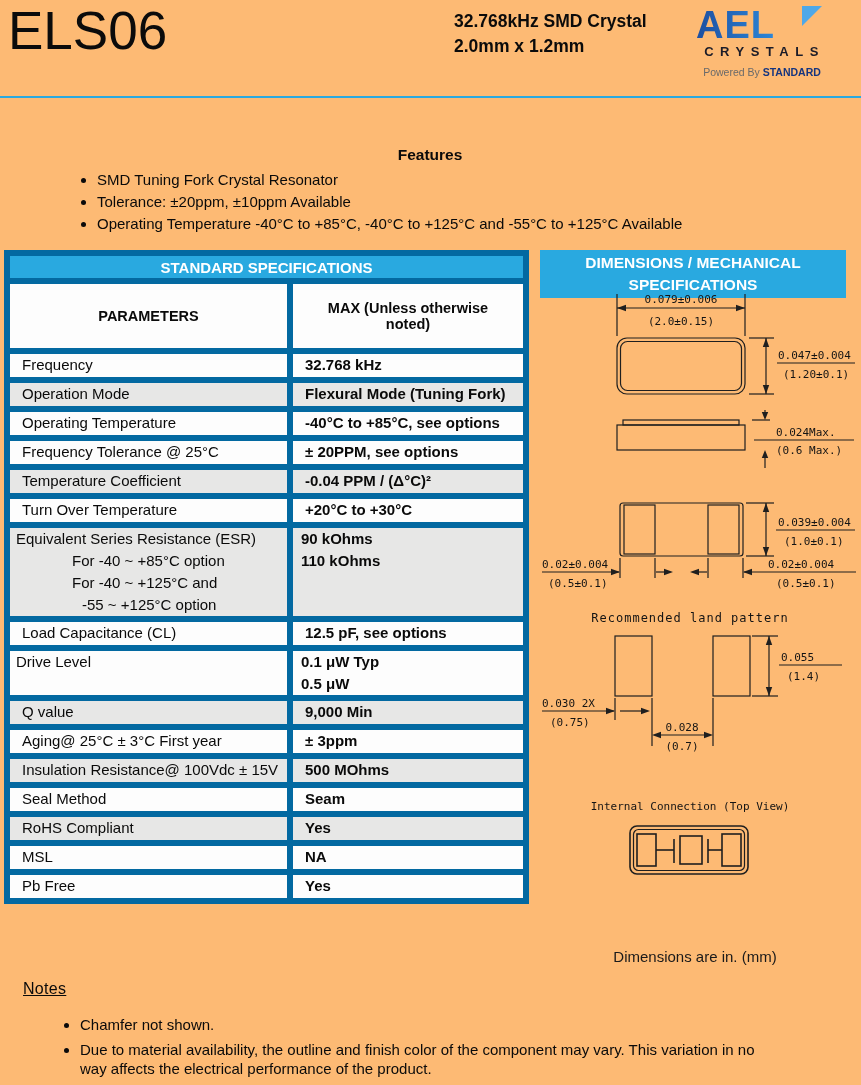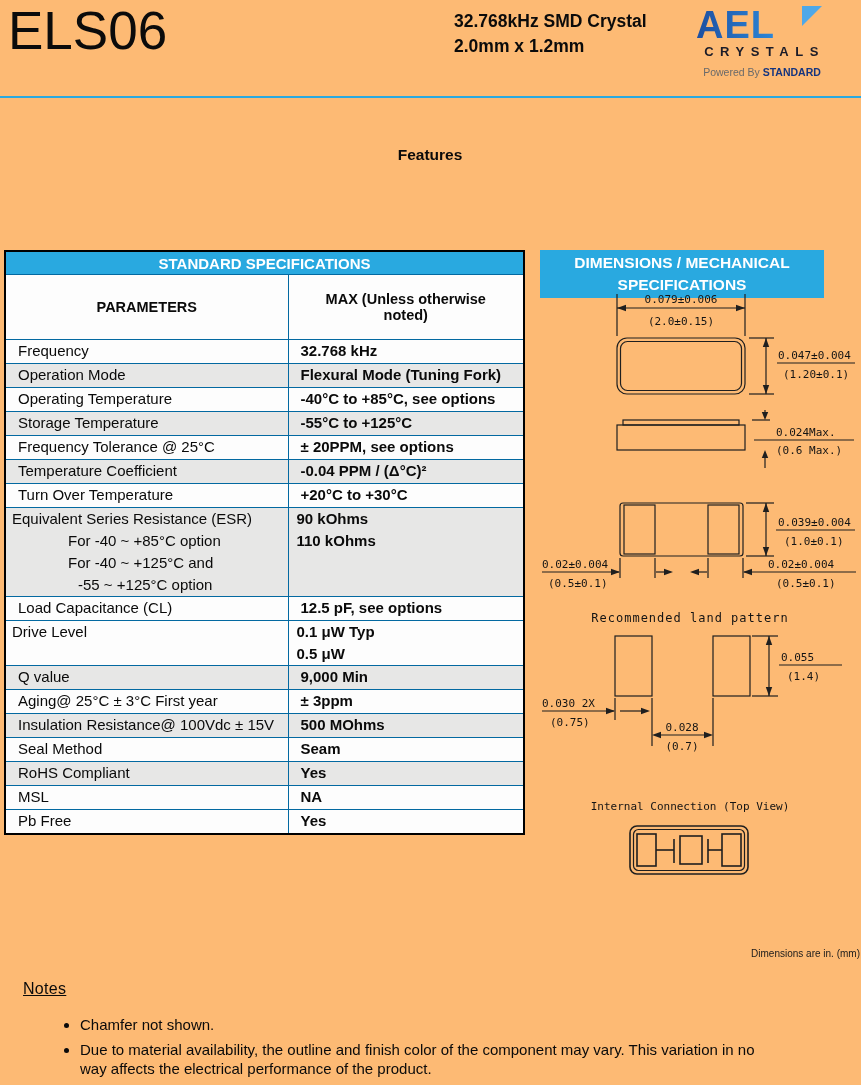--- a/index.html
+++ b/index.html
@@ -18,45 +18,45 @@
   .blue-rule{position:absolute;left:0;top:96px;width:861px;height:2px;background:#29a9e0;}
   
   .features{position:absolute;left:40px;top:146px;width:780px;}
   .features h3{margin:0;font-size:15.5px;font-weight:700;text-align:center;}
   .features ul{margin:7px 0 0 0;padding-left:57px;}
   .features li{font-size:15px;margin-bottom:5px;}
   
   .spec{position:absolute;left:4px;top:250px;width:519px;border-collapse:collapse;table-layout:fixed;background:#fdfdfd;}
   .spec,{border:2px solid #000;}
   .spec{border:2px solid #000;}
-  .spec td{border:1px solid #0369a1;font-size:15px;vertical-align:top;padding:0 2px 0 6px;}
+  .spec td{border:6px solid #0369a1;font-size:15px;vertical-align:top;padding:0 2px 0 6px;}
   .spec td.ttl{background:#29a9e0;color:#fff;font-weight:700;text-align:center;font-size:15px;height:22px;vertical-align:middle;padding:0;}
   .spec tr.colhdr td{font-weight:700;text-align:center;height:20px;vertical-align:middle;padding:16px;font-size:14.5px;}
   .spec col.c1{width:283px;}
   .spec col.c2{width:236px;}
   .spec td div{line-height:22px;}
   .spec tr.r td{height:23px;line-height:22px;padding-left:12px;}
   .spec td.value{font-weight:700;padding-left:8px;}
   .spec tr.shade{background:#e7e7e6;}
   .ind1{padding-left:56px;}
   .ind2{padding-left:66px;}
   .esr-val{padding-top:22px;}
   
   .dim-title{
-    position:absolute;left:540px;top:250px;width:284px;height:48px;background:#29a9e0;
+    position:absolute;left:540px;top:250px;width:306px;height:48px;background:#29a9e0;
     color:#fff;font-weight:700;font-size:15.5px;line-height:22px;text-align:center;
     display:flex;align-items:center;justify-content:center;padding:0 30px;box-sizing:border-box;
   }
   .drw{position:absolute;}
   .drw line,.drw rect{stroke:#1f1f1f;fill:none;stroke-width:1.2;}
   .drw polygon{fill:#1f1f1f;stroke:none;}
   .drw text{font-family:"DejaVu Sans Mono",monospace;font-size:11px;fill:#141414;}
   .drw text.drwtitle{font-size:12px;letter-spacing:1px;}
   .drw .thick{stroke-width:1.6;}
-  .units-note{position:absolute;left:530px;top:948px;width:330px;text-align:right;font-size:10px;color:#1a1a1a;}
+  .units-note{position:absolute;left:530px;top:948px;width:330px;text-align:center;font-size:15px;color:#1a1a1a;}
   
   .notes{position:absolute;left:23px;top:980px;width:740px;}
   .notes h3{margin:0;font-size:16px;font-weight:400;text-decoration:underline;letter-spacing:.3px;}
   .notes ul{margin:17px 0 0 0;padding-left:57px;}
   .notes li{font-size:15px;line-height:19.5px;margin-bottom:5px;}
 </style>
 </head>
 <body>
 
 <div id="page">
@@ -83,20 +83,25 @@
     <div class="powered">
       <span>Powered By</span>
       <span class="pb-brand">STANDARD</span>
     </div>
   </div>
 
   <div class="blue-rule"></div>
 
   <div class="features">
     <h3>Features</h3>
+    <ul>
+      <li>SMD Tuning Fork Crystal Resonator</li>
+      <li>Tolerance: ±20ppm, ±10ppm Available</li>
+      <li>Operating Temperature -40°C to +85°C, -40°C to +125°C and -55°C to +125°C Available</li>
+    </ul>
   </div>
 
   <table class="spec">
     <colgroup>
         <col class="c1">
         <col class="c2">
       </colgroup>
     <tbody>
         <tr>
           <td class="ttl" colspan="2">STANDARD SPECIFICATIONS</td>
@@ -109,24 +114,20 @@
       <td class="param">Frequency</td>
       <td class="value">32.768 kHz</td>
     </tr>
     <tr class="r shade">
       <td class="param">Operation Mode</td>
       <td class="value">Flexural Mode (Tuning Fork)</td>
     </tr>
     <tr class="r">
       <td class="param">Operating Temperature</td>
       <td class="value">-40°C to +85°C, see options</td>
-    </tr>
-    <tr class="r shade">
-      <td class="param">Storage Temperature</td>
-      <td class="value">-55°C to +125°C</td>
     </tr>
     <tr class="r">
       <td class="param">Frequency Tolerance @ 25°C</td>
       <td class="value">± 20PPM, see options</td>
     </tr>
     <tr class="r shade">
       <td class="param">Temperature Coefficient</td>
       <td class="value">-0.04 PPM / (Δ°C)²</td>
     </tr>
     <tr class="r">

